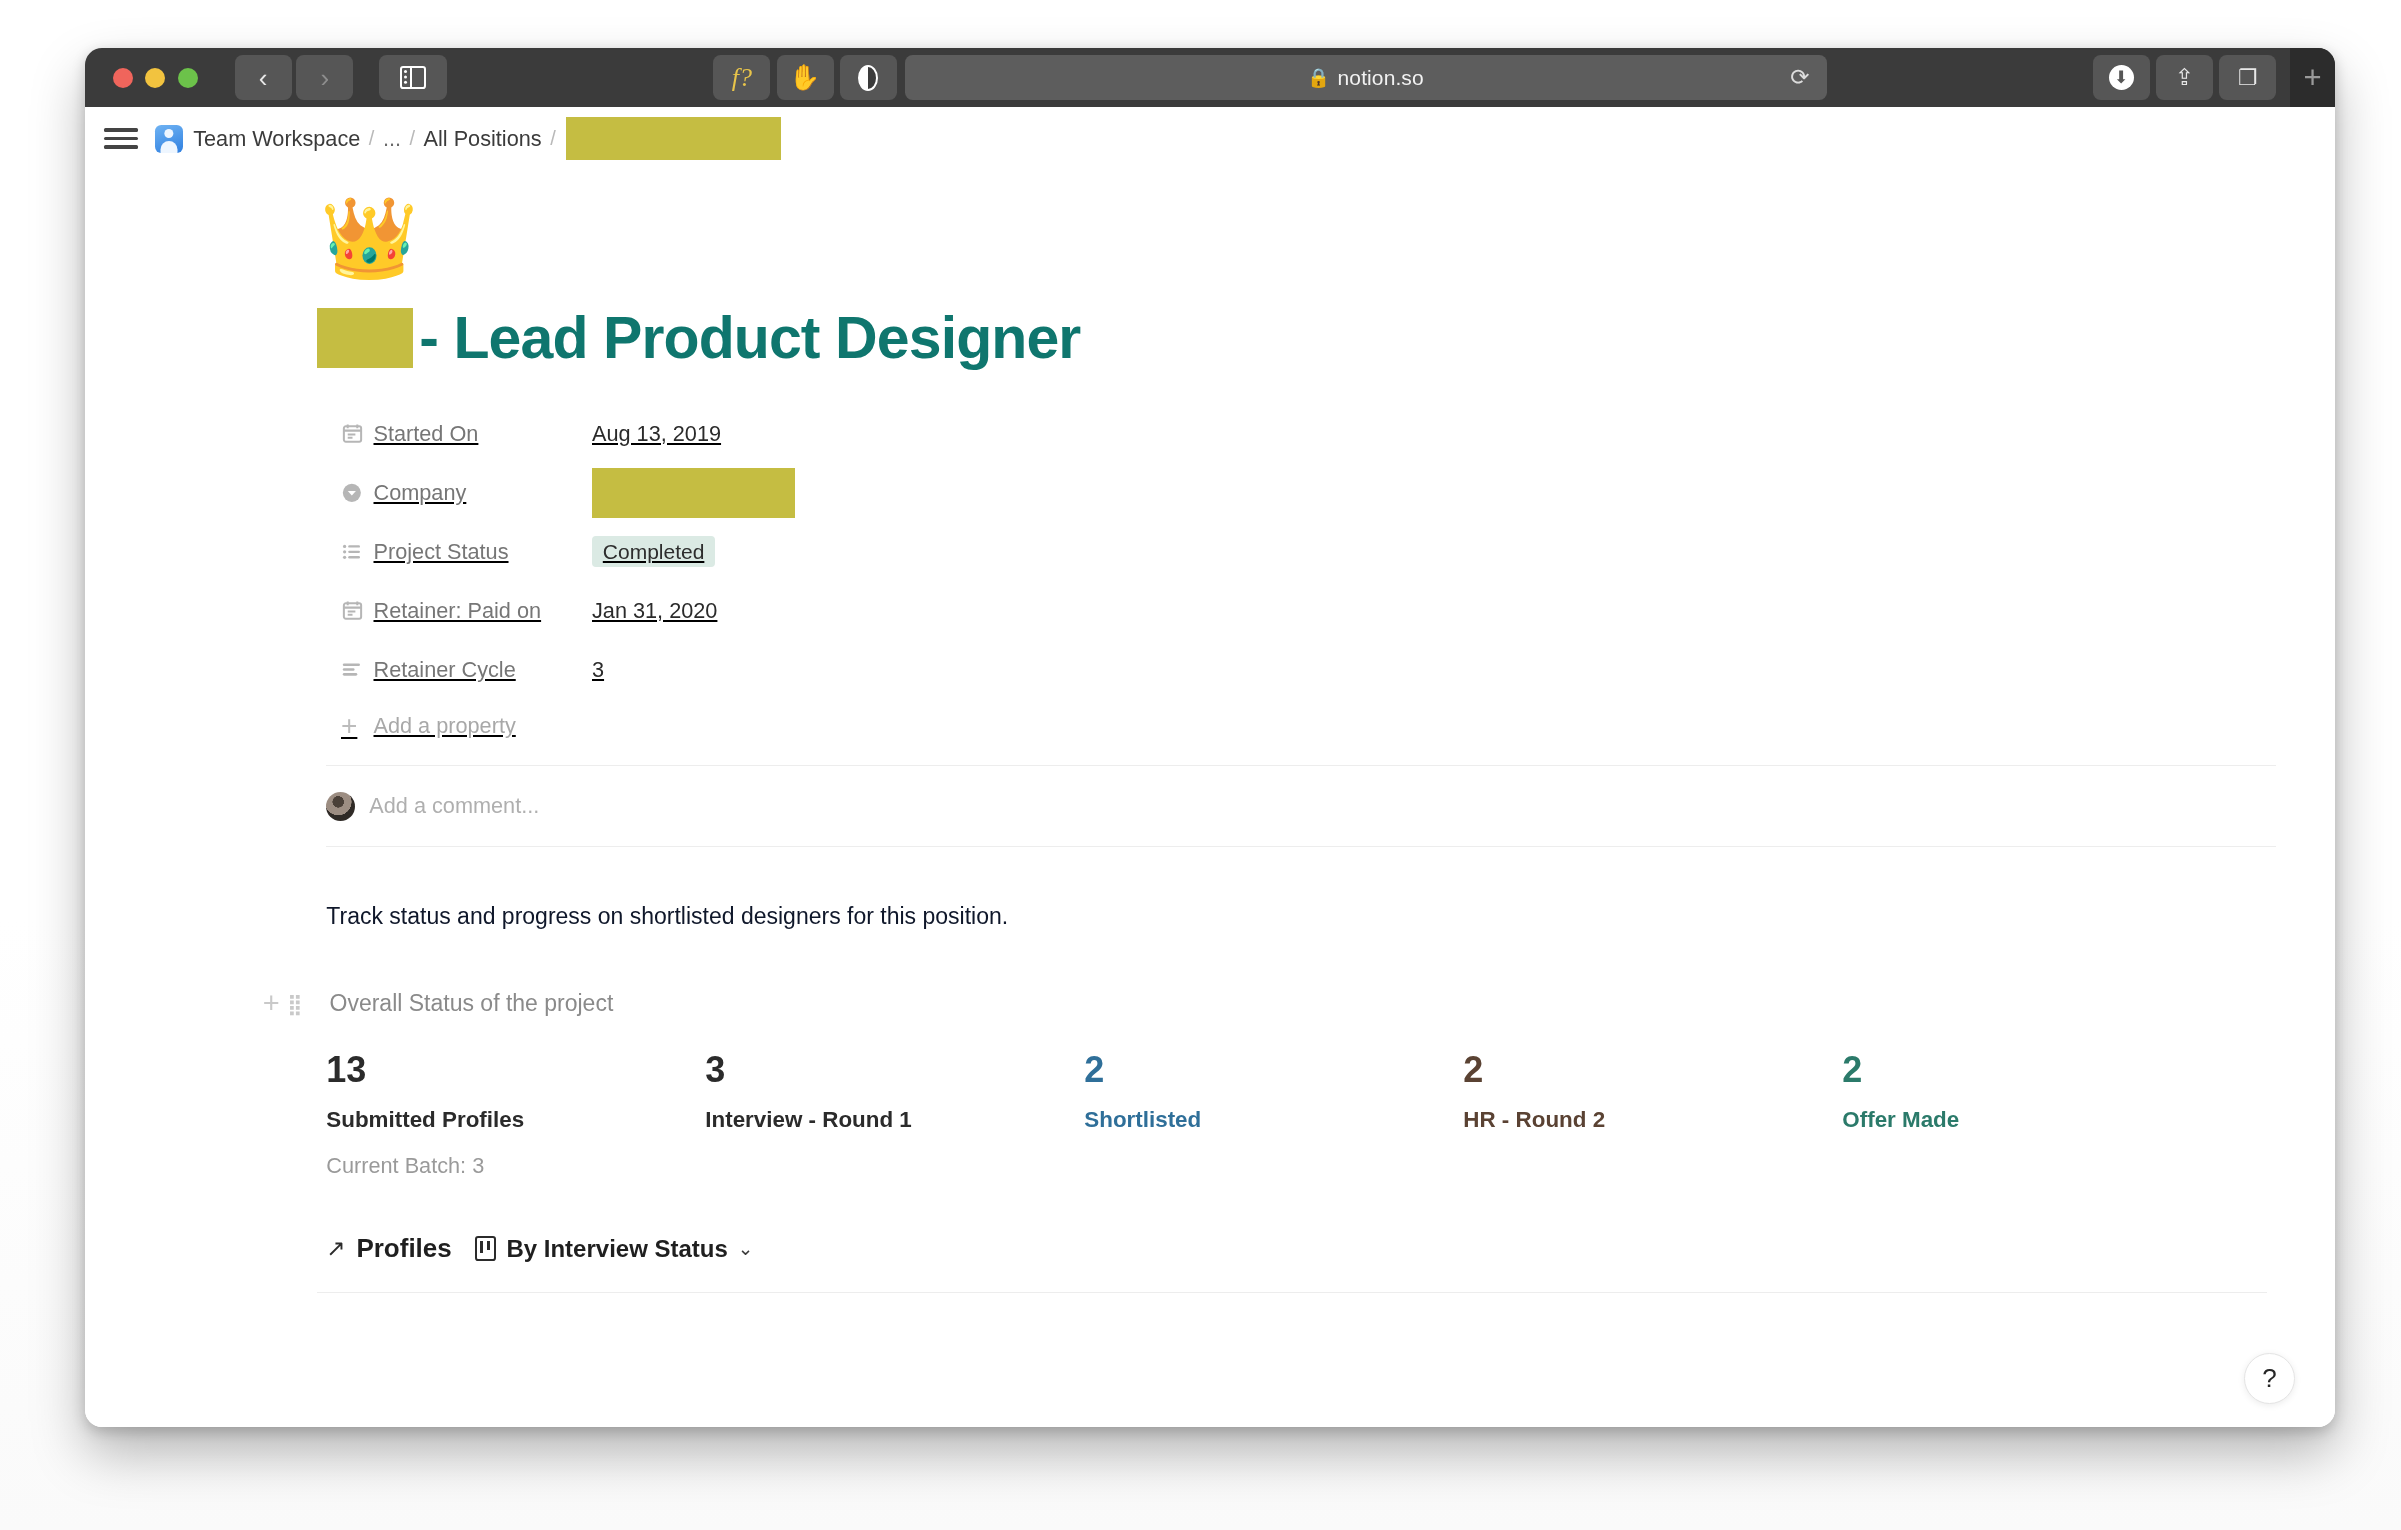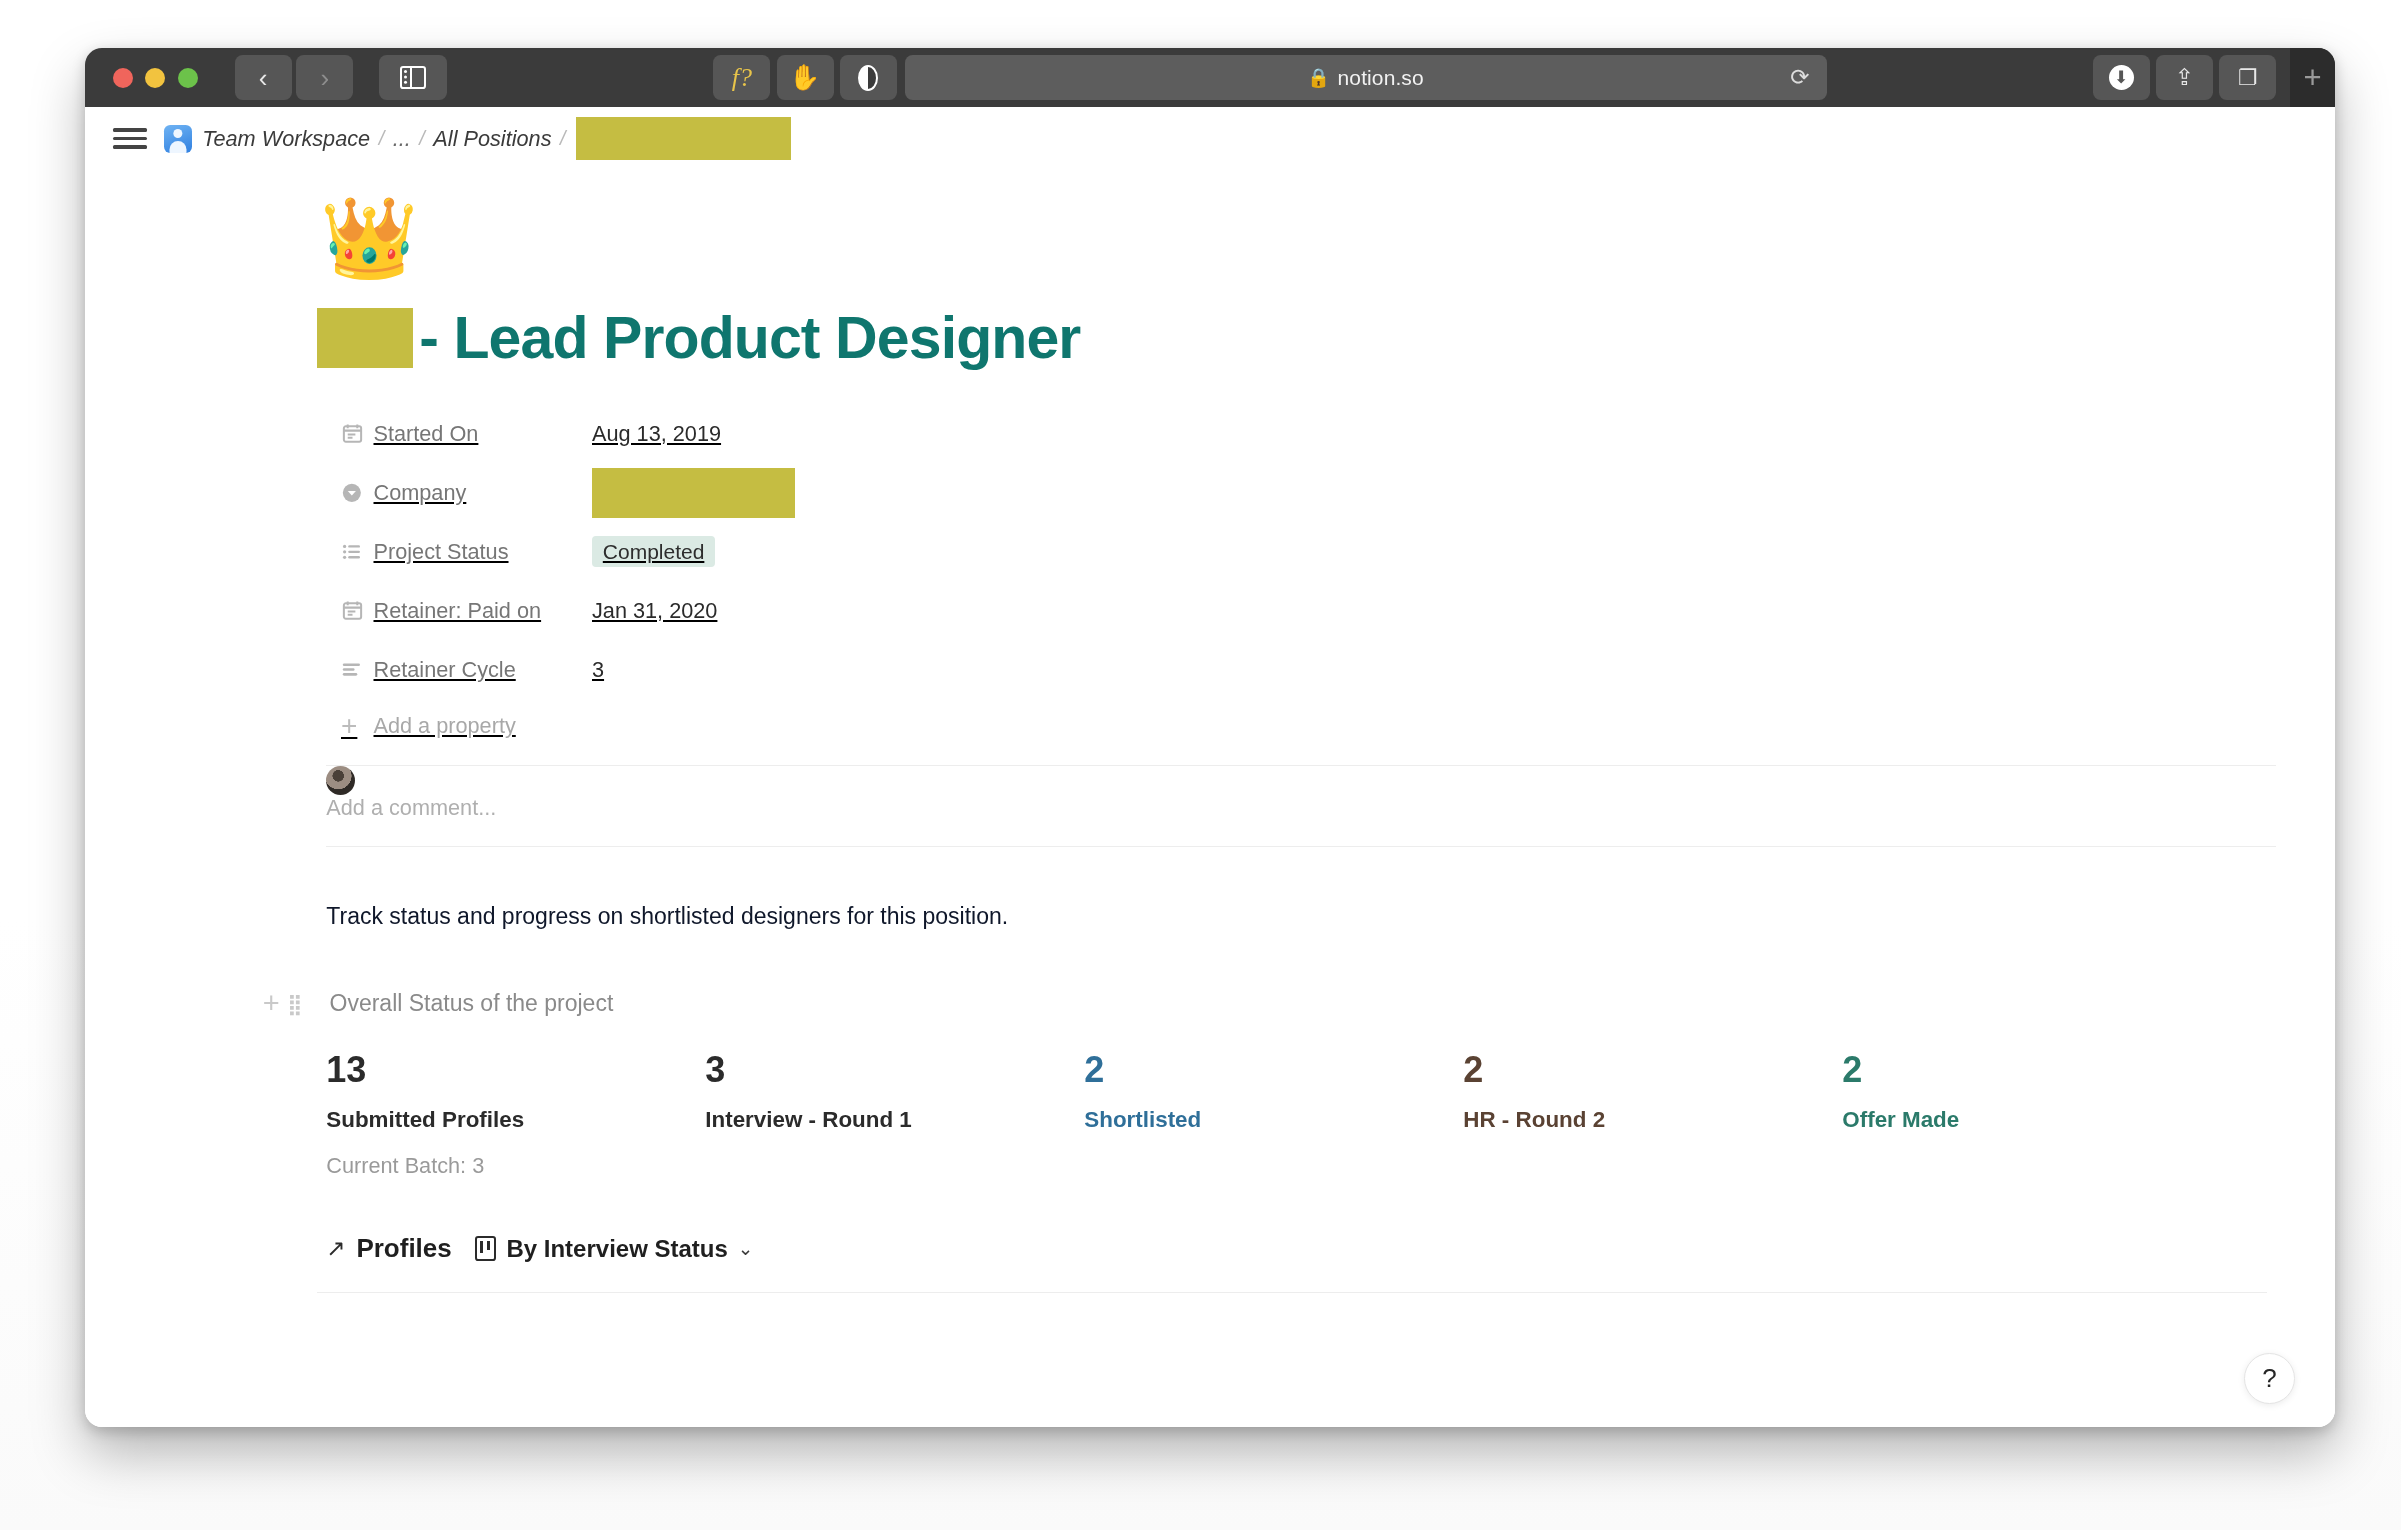--- a/index.html
+++ b/index.html
@@ -96,22 +96,21 @@
   #newtab {
     width: 45px; height: 59px; background:#2c2c2c; color:#9a9a9a;
     display:flex; align-items:center; justify-content:center; font-size: 31px; font-weight: 300;
     margin-left: 7.7px; margin-right:-18.6px;
   }
 
   
   #notion-header {
     height: 63px; background: #fff;
     display: flex; align-items: center;
-    padding: 0 28px 0 22px;
-    font-style: italic;
+    padding: 0 28px 0 13px;
   }
   #hamburger { width: 34px; display:flex; flex-direction:column; gap:5.4px; margin-left: 6.2px; }
   #hamburger i { display:block; height: 3.1px; background:#444; border-radius: 1.5px; }
 
   #breadcrumb { display:flex; align-items:center; gap: 0; margin-left: 17px; }
   .ws-icon {
     width: 28px; height: 28px; border-radius: 6.2px;
     background: linear-gradient(160deg,#6fb3f3,#2f7fe0);
     position: relative; margin-right: 10px;
     overflow:hidden;
@@ -176,21 +175,21 @@
   .badge {
     background:#dbeae4; color:#2d2d2d; font-size: 21px;
     padding: 3.9px 10.8px; border-radius: 3.9px;
   }
   #add-property { display:flex; align-items:center; height: 54px; }
   #add-property .picon { font-size: 28px; font-weight: 300; color:#bcbcbc; }
   #add-property .pname { color:#a8a8a8; }
 
   .divider { height: 0.8px; background:#ededed; margin: 12.4px 0 0 9.3px; width: 1950px; }
 
-  #comment-row { display:flex; align-items:flex-start; height: 80px; margin-left: 9.3px; flex-direction: column; }
+  #comment-row { display:flex; align-items:center; height: 80px; margin-left: 9.3px; }
   #comment-avatar {
     width: 29px; height: 29px; border-radius:50%; margin-right: 14px;
     background: radial-gradient(circle at 42% 34%, #4a4038 0 22%, #9c8d82 23% 52%, #2f2a26 53% 100%);
   }
   #comment-placeholder { font-size: 21.7px; color:#afafaf; }
 
   #intro-text { font-size: 23px; color:#0f172a; margin: 56px 0 0 9.3px; }
 
   
   #overall-row { display:flex; align-items:center; margin: 57px 0 0 -62px; }

